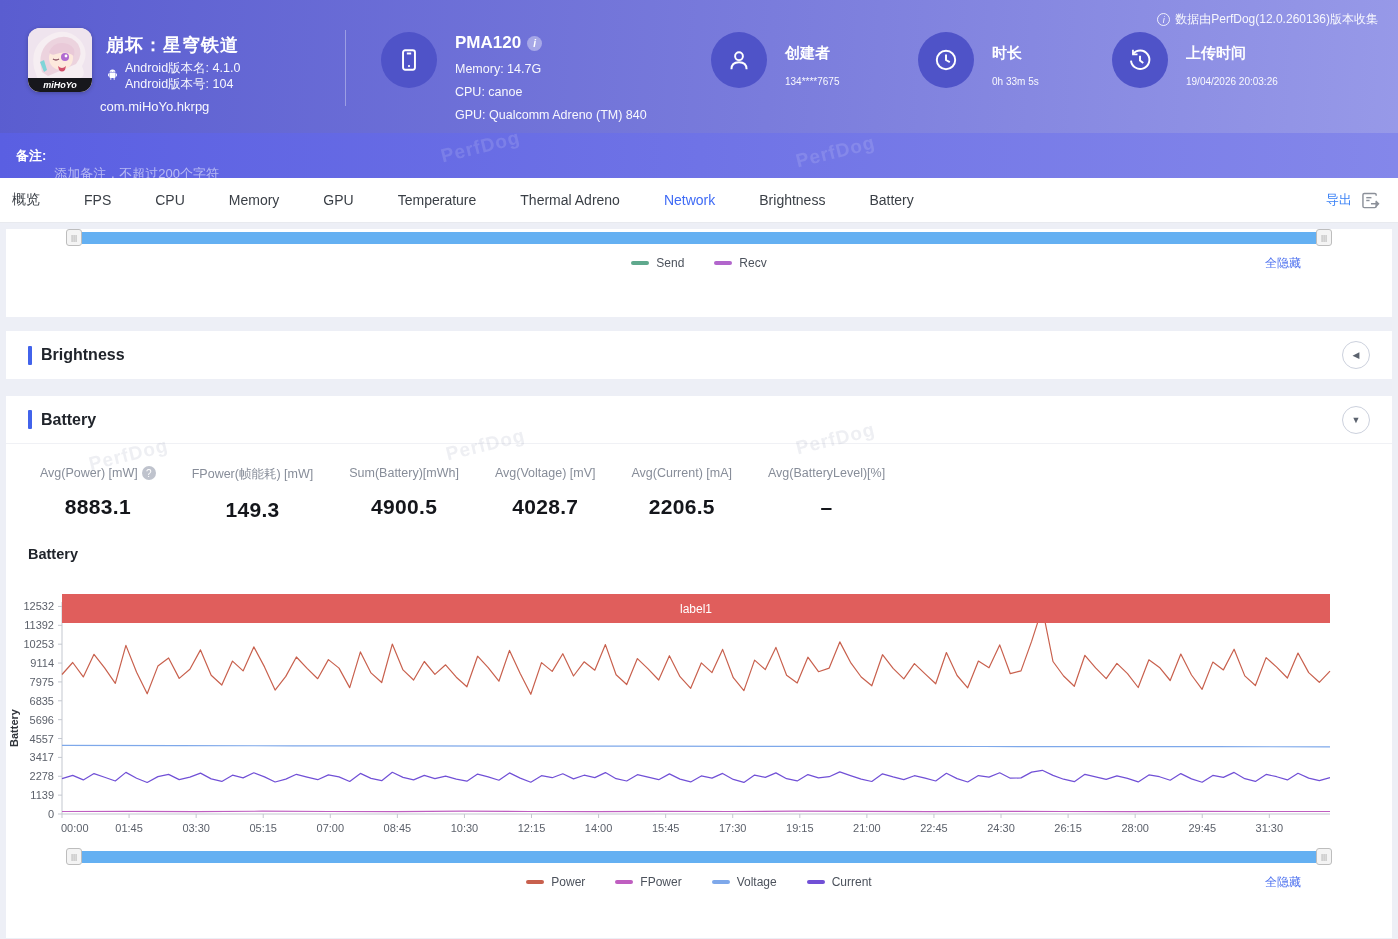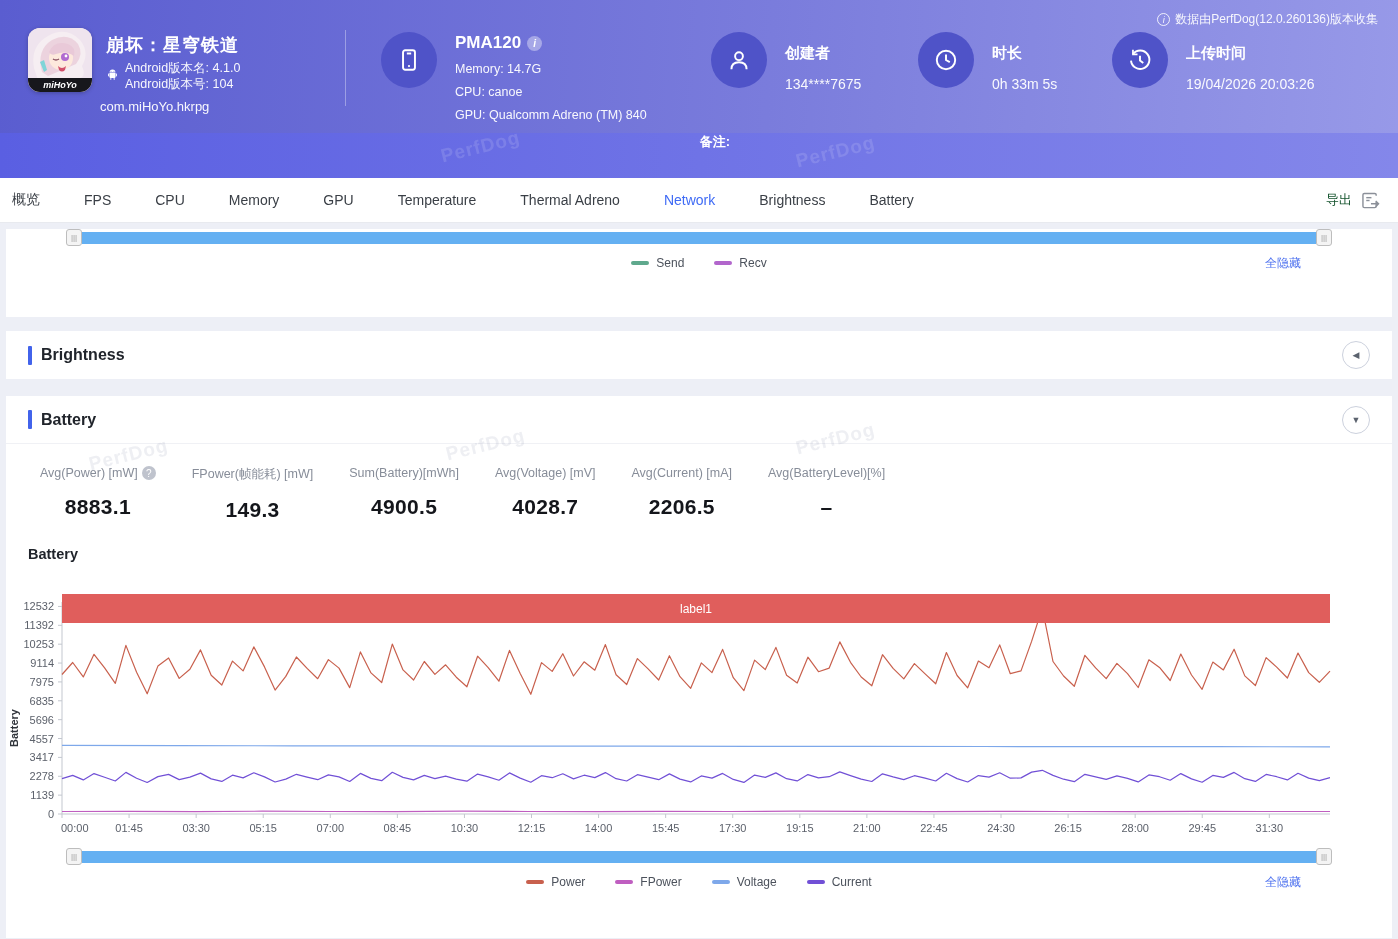--- a/index.html
+++ b/index.html
@@ -12,36 +12,36 @@
   .app-title { position:absolute; left:106px; top:33px; font-size:18px; font-weight:bold; letter-spacing:1px; }
   .android-block { position:absolute; left:106px; top:60px; font-size:12.5px; line-height:16px; color:rgba(255,255,255,.95); display:flex; gap:6px; }
   .android-icon { margin-top:8px; }
   .pkg-name { position:absolute; left:100px; top:99px; font-size:13px; color:rgba(255,255,255,.95); }
   .hdr-divider { position:absolute; left:345px; top:30px; width:1px; height:76px; background:rgba(255,255,255,.35); }
   .hdr-circle { position:absolute; width:56px; height:56px; border-radius:50%; background:#4f53c8; display:flex; align-items:center; justify-content:center; }
   .device-block { position:absolute; left:455px; top:33px; font-size:12.5px; }
   .device-name { font-size:17px; font-weight:bold; display:flex; align-items:center; gap:6px; }
   .device-line { margin-top:9px; color:rgba(255,255,255,.95); }
   .meta-label { position:absolute; font-size:15px; font-weight:bold; }
-  .meta-value { position:absolute; font-size:14px; color:rgba(255,255,255,.95); }
+  .meta-value { position:absolute; font-size:10px; color:rgba(255,255,255,.95); }
   .info-dot { width:15px; height:15px; border-radius:50%; background:rgba(255,255,255,.38); color:#fff; font-size:10px; font-style:italic; font-weight:bold; display:inline-flex; align-items:center; justify-content:center; }
   .collect-line { position:absolute; right:20px; top:11px; font-size:12px; color:rgba(255,255,255,.92); display:flex; align-items:center; gap:5px; }
   .info-outline { width:13px; height:13px; border:1px solid rgba(255,255,255,.85); border-radius:50%; font-size:9px; font-style:italic; display:inline-flex; align-items:center; justify-content:center; }
 
   
-  .note-bar { height:45px; background:linear-gradient(90deg,#5a5fe2,#8487ea); display:flex; align-items:center; padding-left:40px; font-size:13px; position:relative;flex-direction:column; }
+  .note-bar { height:45px; background:linear-gradient(90deg,#5a5fe2,#8487ea); display:flex; align-items:center; padding-left:16px; font-size:13px; position:relative; }
   .note-label { color:#fff; font-weight:bold; margin-right:8px; }
   .note-placeholder { color:rgba(255,255,255,.55);margin-top:36px; }
 
   
   .tab-bar { height:45px; background:#fff; display:flex; align-items:center; padding-left:12px; gap:44px; border-bottom:1px solid #e8eaef; position:relative; }
   .tab { font-size:14px; color:#3a3f46; cursor:pointer; white-space:nowrap; }
   .tab.active { color:#3f6bf5; font-weight:normal; }
   .export-box { position:absolute; right:18px; display:flex; align-items:center; gap:9px; }
-  .export-label { font-size:13px; color:#14532d; }
+  .export-label { font-size:13px; color:#3b82f6; }
 
   
   .card { background:#fff; margin:0 6px; position:relative; }
   .network-card { height:88px; }
   .brightness-card { height:48px; margin-top:14px; }
   .battery-card { height:542px; margin-top:17px; }
   .section-head { display:flex; align-items:center; height:48px; padding-left:22px; }
   .accent-bar { width:4px; height:19px; background:#4263eb; border-radius:1px; margin-right:9px; }
   .section-title { font-size:16px; font-weight:bold; color:#20242b; }
   .head-divider { border-bottom:1px solid #f0f1f5; }

